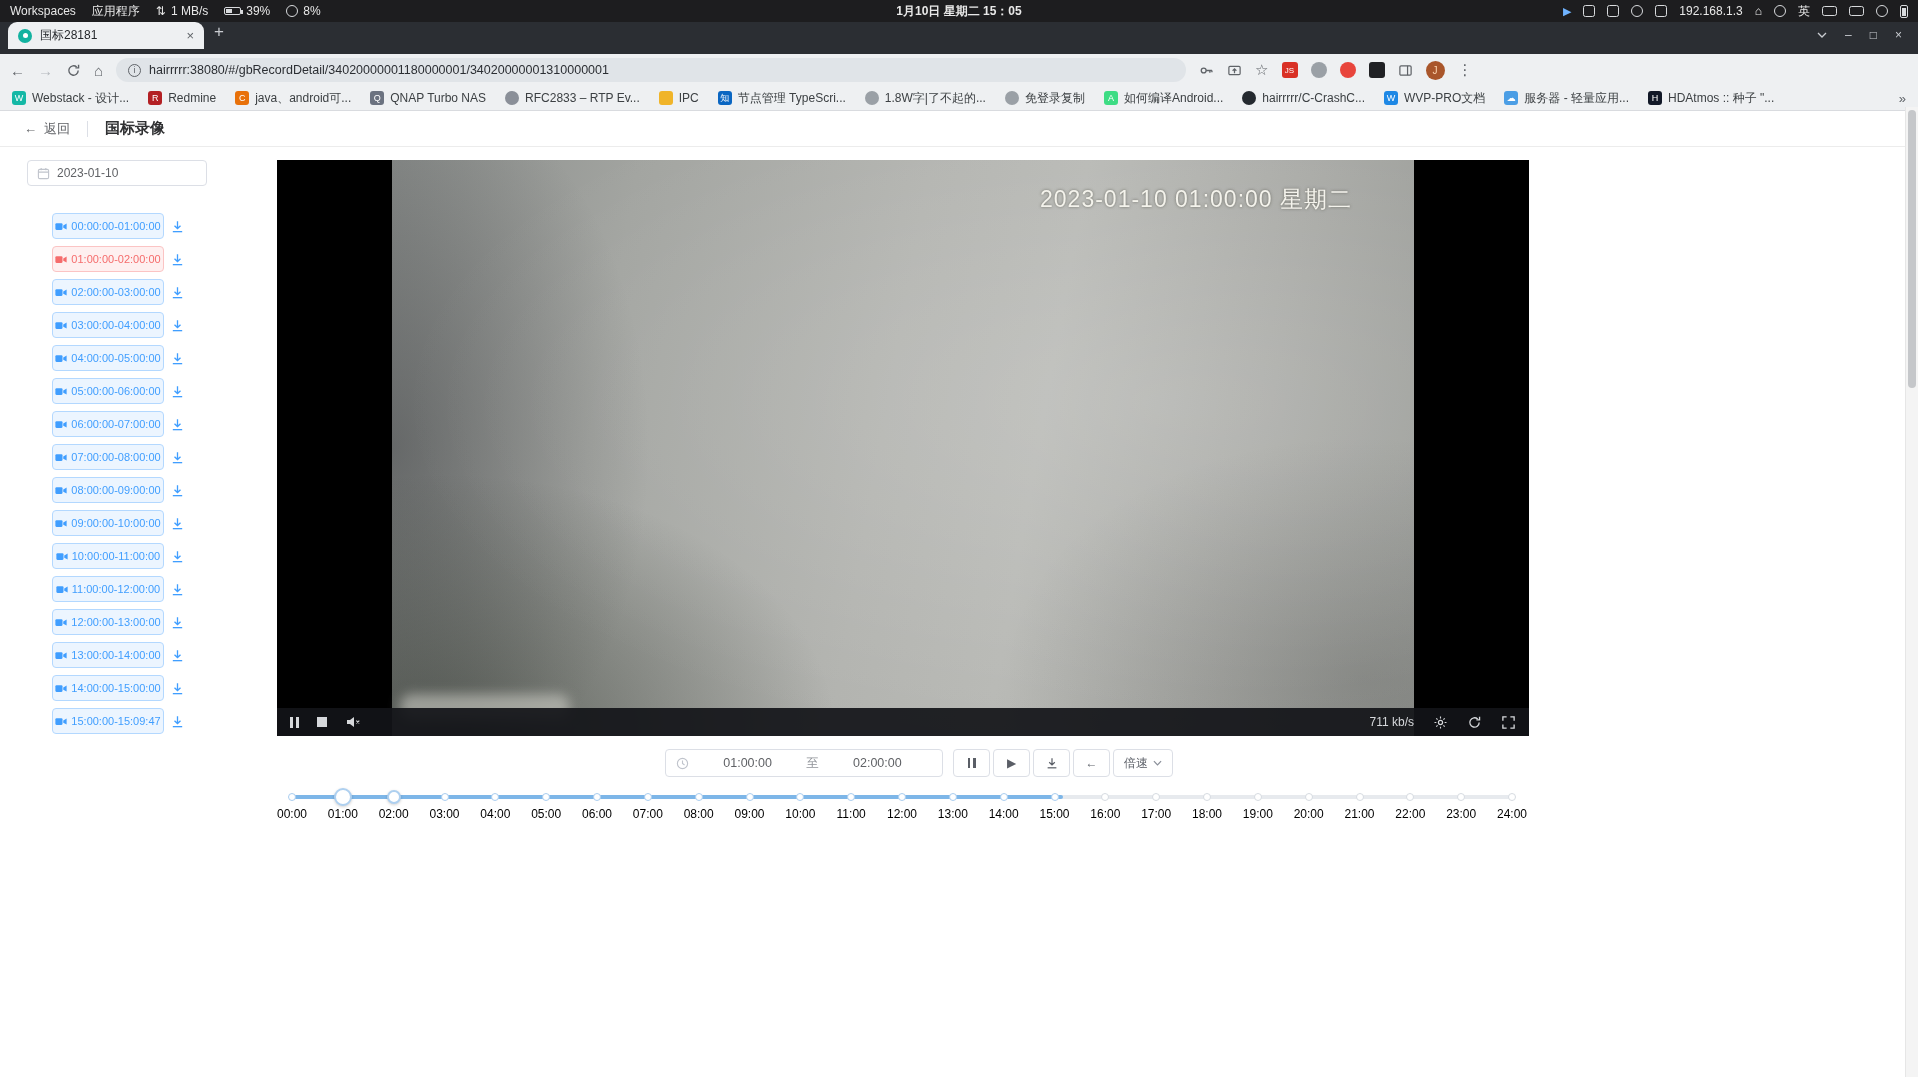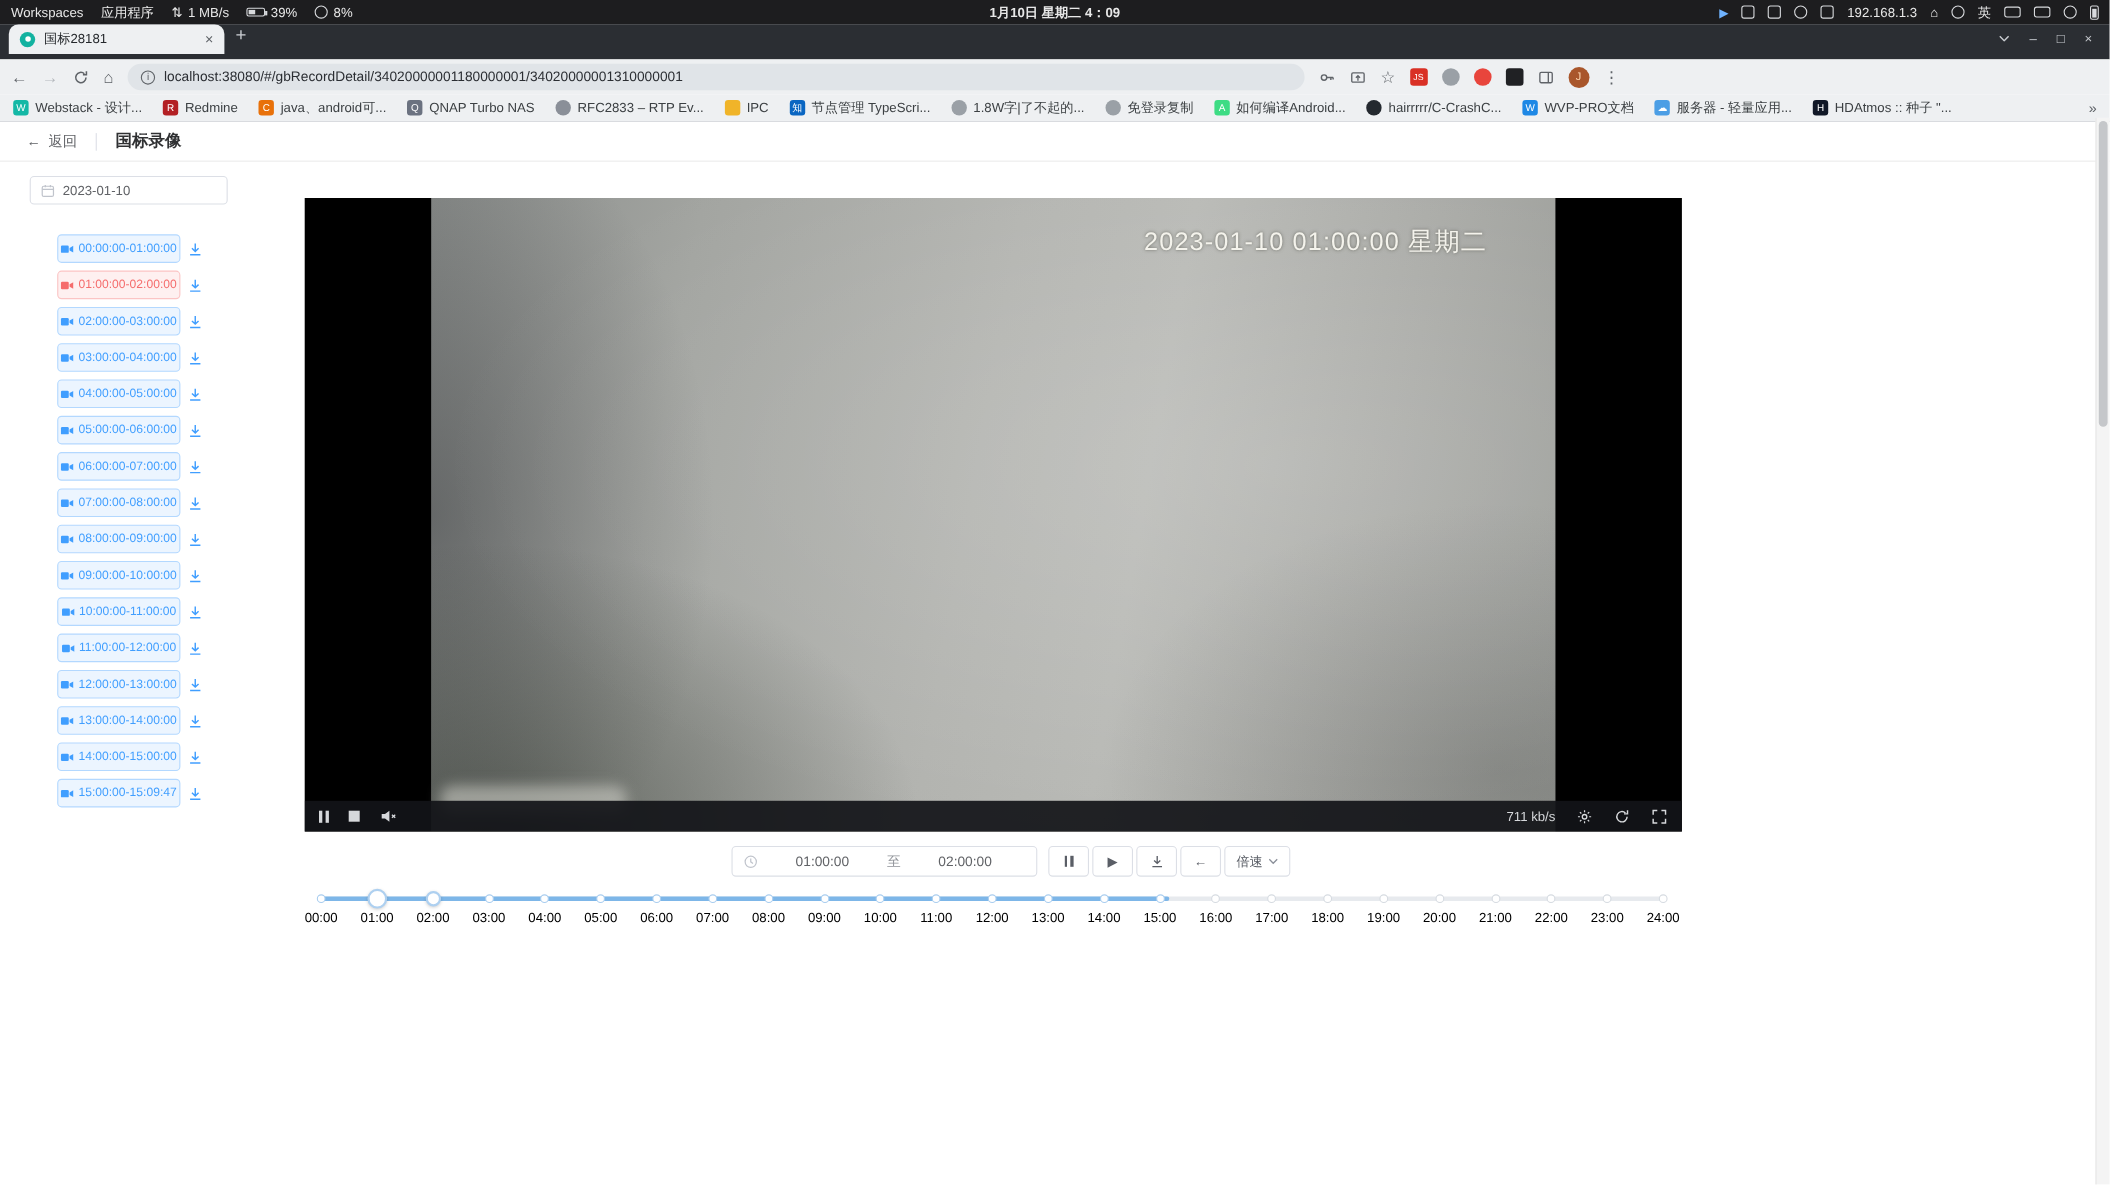--- a/index.html
+++ b/index.html
@@ -69,21 +69,21 @@
   .datebox { height:26px; border:1px solid #dcdfe6; border-radius:4px; background:#fff; display:flex; align-items:center; gap:7px; padding:0 9px; color:#606266; font-size:12px; }
   .segments { margin-top:27px; display:flex; flex-direction:column; gap:7px; padding-left:25px; }
   .seg-row { display:flex; align-items:center; justify-content:space-between; width:133px; }
   .seg-btn { width:112px; height:26px; border-radius:4px; border:1px solid #b3d8ff; background:#ecf5ff; color:#409eff; font-size:11px; font-family:inherit; display:flex; align-items:center; justify-content:center; gap:4px; white-space:nowrap; cursor:pointer; }
   .seg-btn.active { background:#fef0f0; border-color:#fbc4c4; color:#f56c6c; }
   .seg-btn .cam { width:12px; height:9px; flex:none; }
   .dl { color:#409eff; display:inline-flex; cursor:pointer; }
   .dl svg { width:15px; height:15px; }
 
   
-  .main { margin-left:70px; width:1284px;margin-top:20px; }
+  .main { margin-left:70px; width:1284px; }
   .video { position:relative; width:1252px; height:576px; background:#000; overflow:hidden; }
   .frame { position:absolute; left:115px; right:115px; top:0; bottom:0;
     background:
       radial-gradient(120% 100% at 75% 42%, rgba(255,255,255,.17), rgba(255,255,255,0) 62%),
       radial-gradient(55% 65% at 5% 100%, rgba(38,44,36,.55), rgba(38,44,36,0) 70%),
       radial-gradient(42% 110% at 0% 50%, rgba(40,42,46,.40), rgba(40,42,46,0) 60%),
       radial-gradient(50% 60% at 95% 90%, rgba(60,62,60,.25), rgba(60,62,60,0) 70%),
       linear-gradient(100deg,#8a8d8b 0%,#a2a4a0 22%,#b2b3af 48%,#b7b8b4 62%,#a7a8a4 82%,#979995 100%);
   }
   .stamp { position:absolute; top:24px; right:62px; font-size:23px; color:#f4f3ec; letter-spacing:1px; text-shadow:0 0 3px rgba(70,70,60,.7); }
@@ -136,21 +136,21 @@
       </span>
       <span class="sys-group">
         <i class="batt"></i>
         <span>39%</span>
       </span>
       <span class="sys-group">
         <i class="sicon round"></i>
         <span>8%</span>
       </span>
     </div>
-    <div class="sys-center">1月10日 星期二 4：09</div>
+    <div class="sys-center">1月10日 星期二 15：05</div>
     <div class="sys-right">
       <span class="tray-play">▶</span>
       <i class="sicon"></i>
       <i class="sicon"></i>
       <i class="sicon round"></i>
       <i class="sicon"></i>
       <span>192.168.1.3</span>
       <span>⌂</span>
       <i class="sicon round"></i>
       <span>英</span>
@@ -185,21 +185,21 @@
     <span class="navg disabled">→</span>
     <span class="tool-ic ticonsvg">
       <svg width="15" height="15" viewBox="0 0 16 16">
           <path d="M13 8a5 5 0 1 1-1.6-3.7" fill="none" stroke="#5f6368" stroke-width="1.5"></path>
           <path d="M13.4 1.8v3.4H10" fill="none" stroke="#5f6368" stroke-width="1.5"></path>
         </svg>
     </span>
     <span class="navg">⌂</span>
     <div class="omnibox">
       <i class="info-i">i</i>
-      <span class="url-text">localhost:38080/#/gbRecordDetail/34020000001180000001/34020000001310000001</span>
+      <span class="url-text">hairrrrr:38080/#/gbRecordDetail/34020000001180000001/34020000001310000001</span>
     </div>
     <span class="tool-ic">
       <svg width="15" height="15" viewBox="0 0 16 16">
           <circle cx="5" cy="8" r="2.6" fill="none" stroke="#5f6368" stroke-width="1.4"></circle>
           <path d="M7.6 8h6.2M11.6 8v2.4M13.8 8v1.8" fill="none" stroke="#5f6368" stroke-width="1.4"></path>
         </svg>
     </span>
     <span class="tool-ic">
       <svg width="15" height="15" viewBox="0 0 16 16">
           <rect x="2" y="3.5" width="12" height="9" rx="1.2" fill="none" stroke="#5f6368" stroke-width="1.3"></rect>

